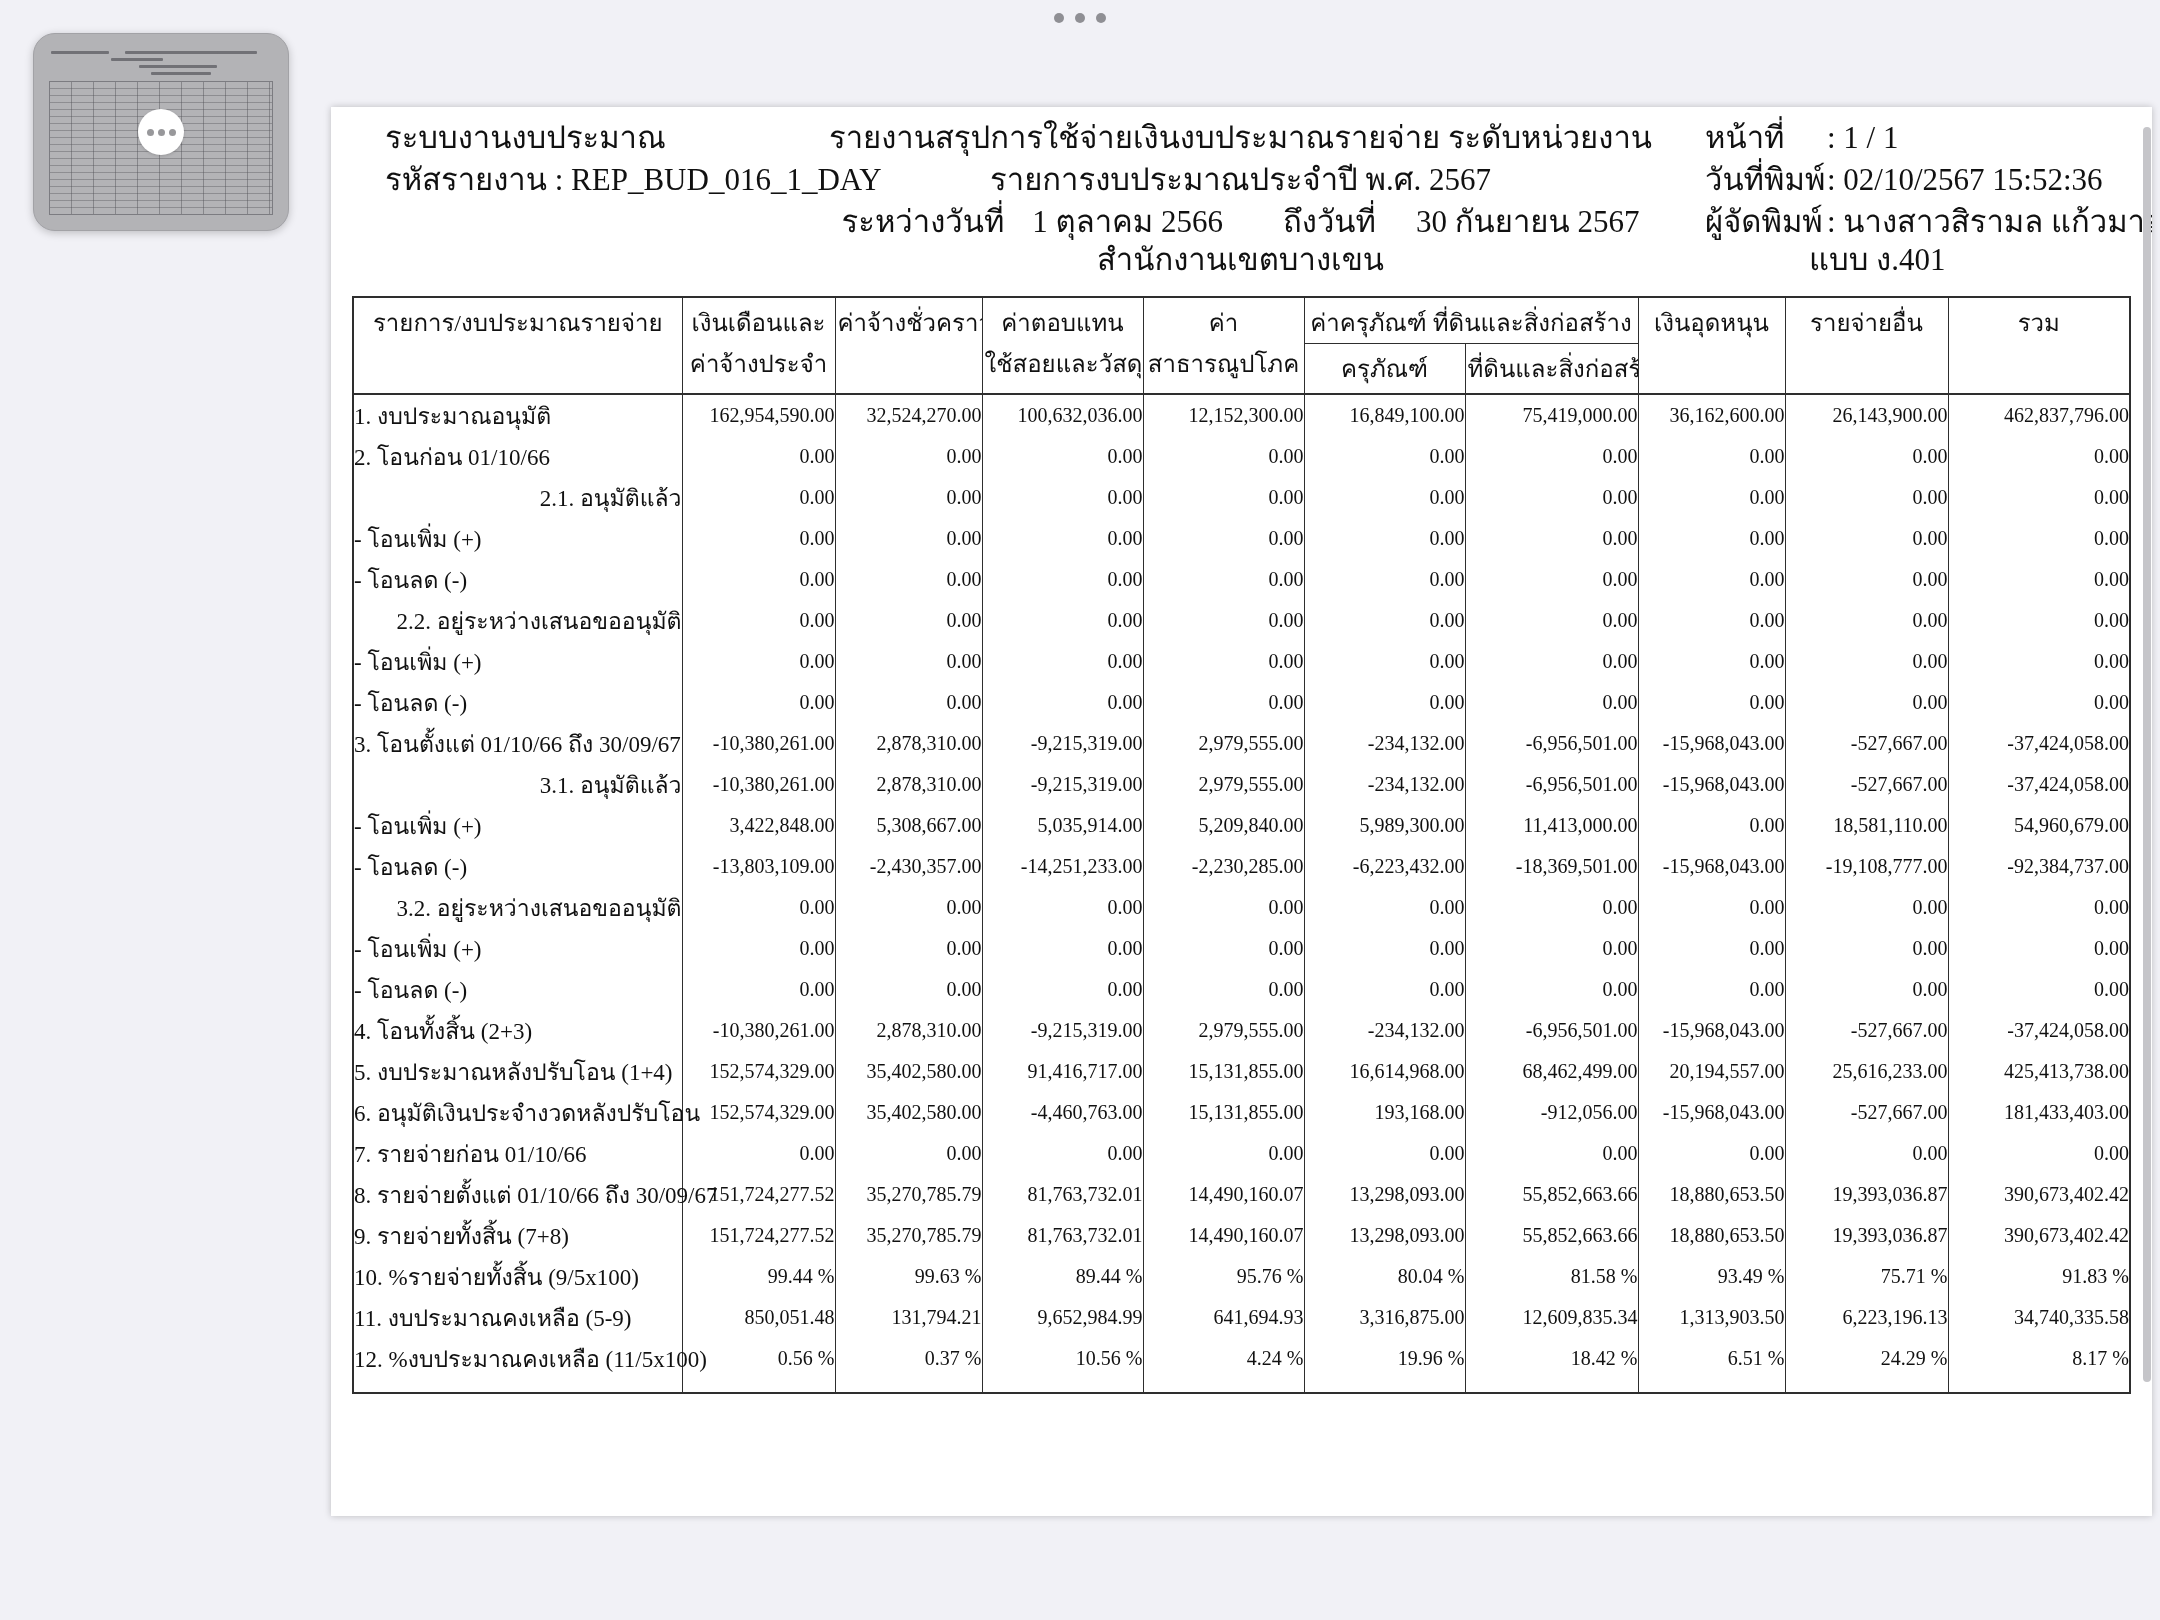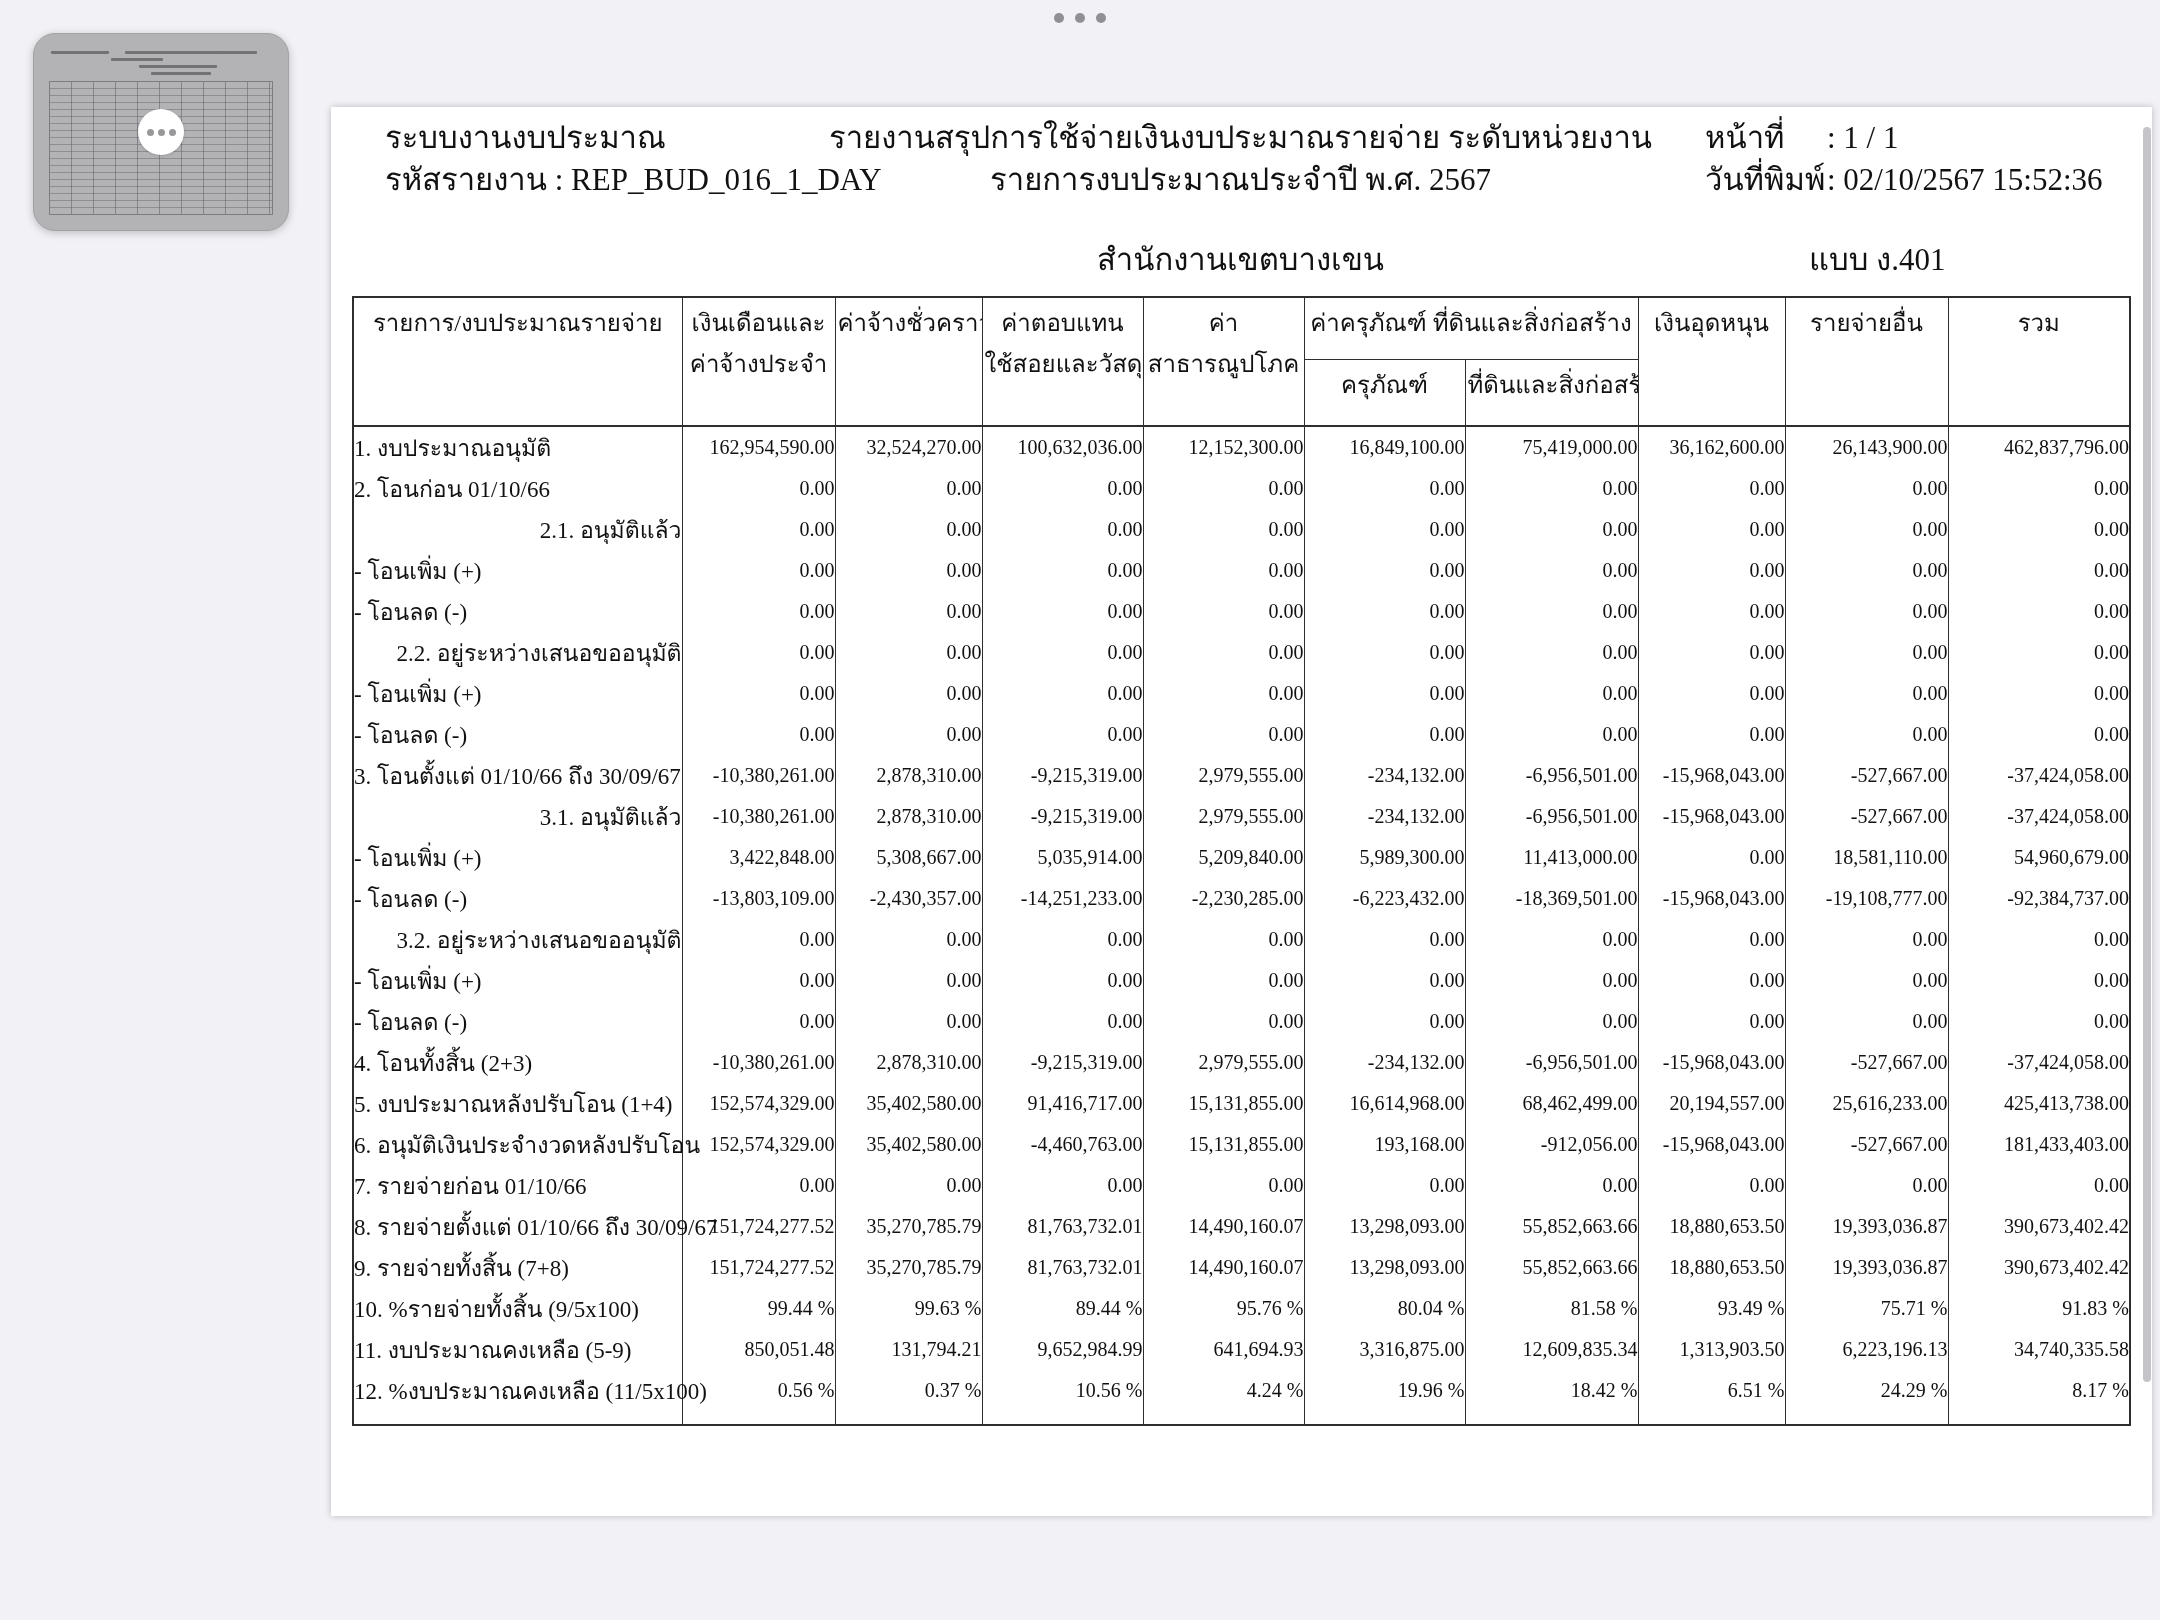--- a/index.html
+++ b/index.html
@@ -61,21 +61,21 @@
 
   
   table.budget{
     position:absolute;left:21px;top:189px;width:1777px;
     border-collapse:collapse;table-layout:fixed;
     border:2px solid #2e2e2e;
   }
   table.budget th{
     border-left:1px solid #2e2e2e;border-right:1px solid #2e2e2e;
     font-weight:normal;font-size:24px;vertical-align:top;
-    padding:5px 2px 16px 2px;text-align:center;white-space:nowrap;overflow:hidden;
+    padding:5px 2px 0 2px;text-align:center;white-space:nowrap;overflow:hidden;
   }
   table.budget thead tr.sub th{border-bottom:2px solid #2e2e2e;}
   table.budget th.rspan{border-bottom:2px solid #2e2e2e;}
   table.budget th.grp{border-bottom:1px solid #2e2e2e;height:40px;}
   table.budget thead tr.sub th.subcell{height:44px;}
   table.budget th .l2{display:block;margin-top:2px;}
   table.budget td{
     border-left:1px solid #2e2e2e;border-right:1px solid #2e2e2e;
     height:41px;padding:0;vertical-align:middle;white-space:nowrap;
   }
@@ -129,20 +129,32 @@
 
   <div class="hline hl2">
     <span class="h-left">รหัสรายงาน : REP_BUD_016_1_DAY</span>
     <span class="h-center">รายการงบประมาณประจำปี พ.ศ. 2567</span>
     <span class="h-right">
       <span>วันที่พิมพ์</span>
       <span class="v">: 02/10/2567 15:52:36</span>
     </span>
   </div>
 
+  <div class="hline hl3">
+    <span class="h-center-flex">
+      <span>ระหว่างวันที่</span>
+      <span class="gap28">1 ตุลาคม 2566</span>
+      <span class="gap60">ถึงวันที่</span>
+      <span class="gap40">30 กันยายน 2567</span>
+    </span>
+    <span class="h-right">
+      <span>ผู้จัดพิมพ์</span>
+      <span class="v">: นางสาวสิรามล แก้วมาลา</span>
+    </span>
+  </div>
 
   <div class="hline hl4">
     <span class="h-center">สำนักงานเขตบางเขน</span>
     <span class="formcode">แบบ ง.401</span>
   </div>
 
   <table class="budget">
     <colgroup>
       <col style="width:329px">
         <col style="width:153px">

